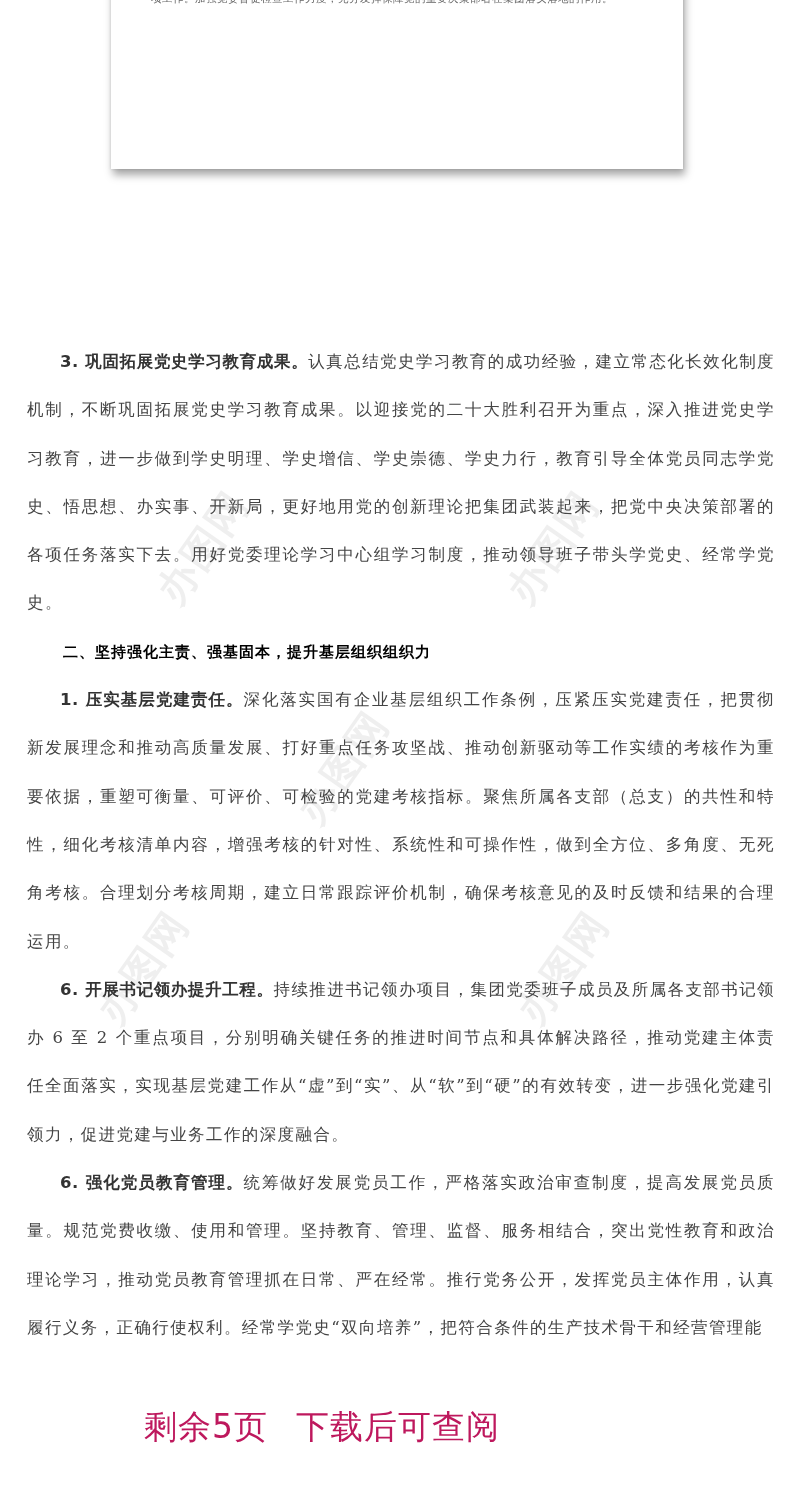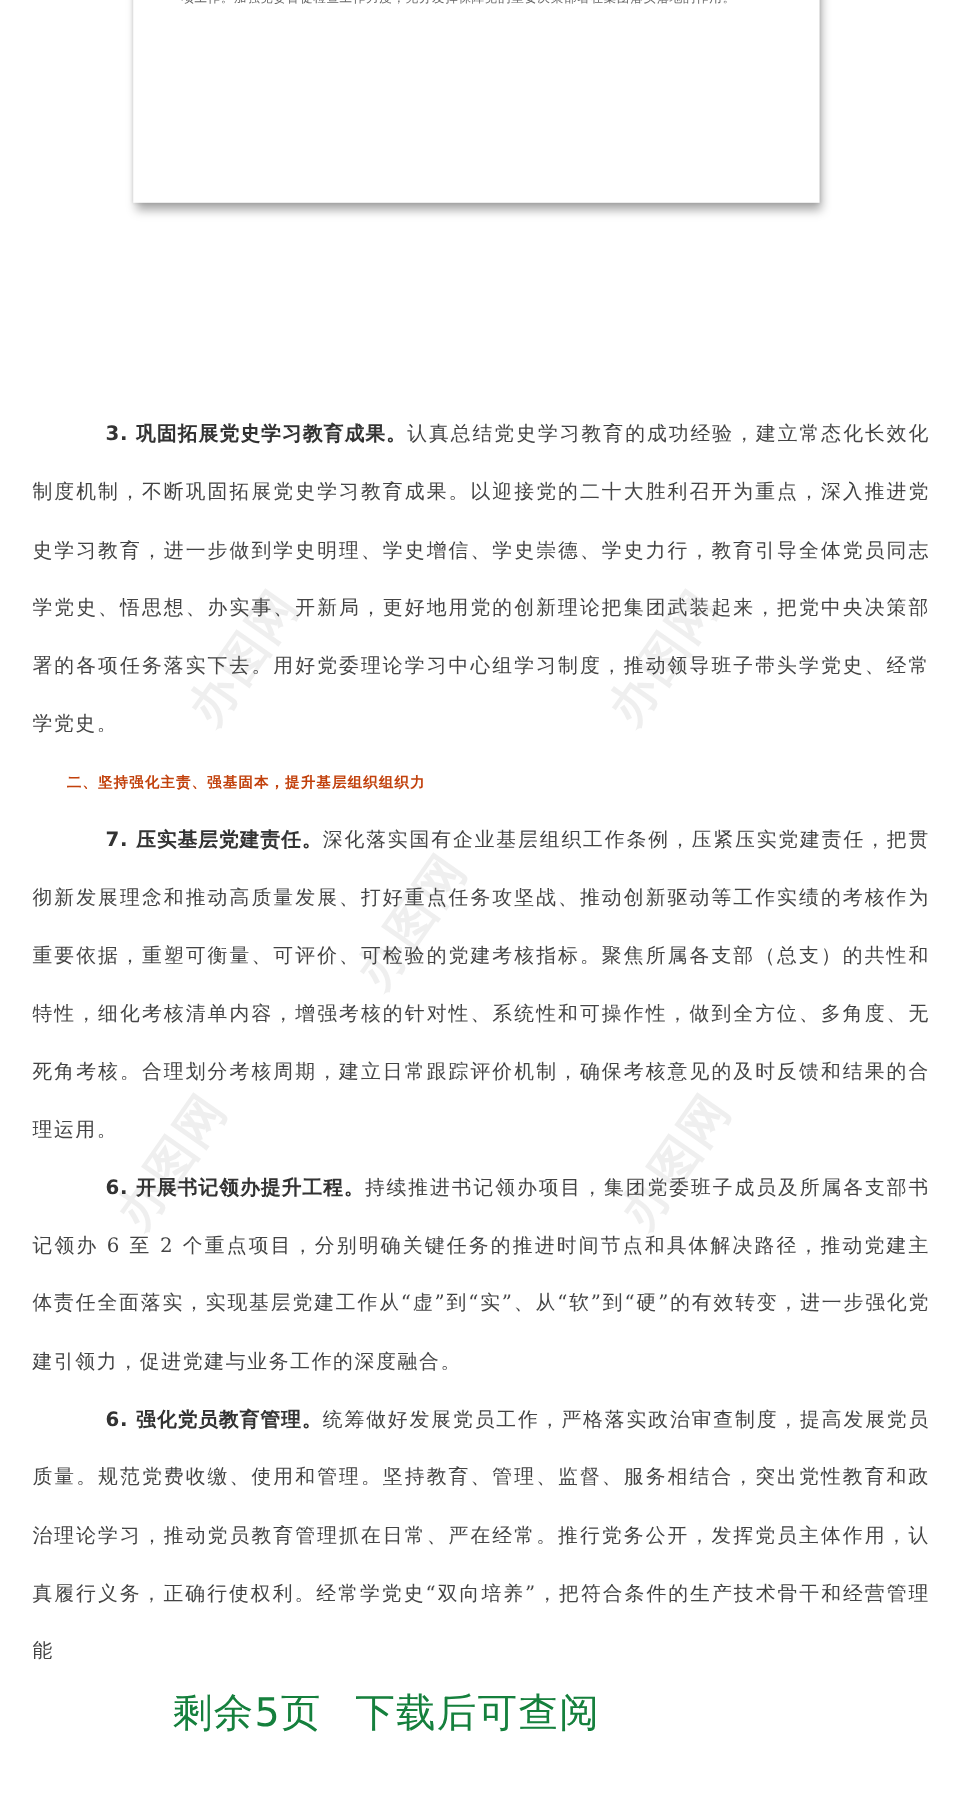--- a/index.html
+++ b/index.html
@@ -11,26 +11,26 @@
     box-shadow: 2px 6px 8px rgba(0,0,0,0.35), 0 0 3px rgba(0,0,0,0.12);
   }
   .preview-card .cut-line {
     position: absolute; left: 40px; top: 12px; width: 500px;
     font-size: 10.5px; color: #666; white-space: nowrap; overflow: hidden;
     letter-spacing: 0.5px;
   }
   .doc { position: absolute; left: 27px; top: 338px; width: 748px; }
   .para { font-size: 16.5px; line-height: 48.3px; margin: 0; text-align: justify;
           text-indent: 2em; color: #444; letter-spacing: 1.4px; }
-  .para b { font-family: "DejaVu Sans", "Liberation Sans", sans-serif; font-weight: bold; color: #333; letter-spacing: 0.6px; margin-left: 28px; }
+  .para b { font-family: "DejaVu Sans", "Liberation Sans", sans-serif; font-weight: bold; color: #333; letter-spacing: 0.6px; }
   .heading { font-family: "DejaVu Sans", "Liberation Sans", sans-serif; font-weight: bold;
-             font-size: 12px; line-height: 48.3px; margin: 0; text-indent: 2.4em; color: #c2410c; letter-spacing: 1px; }
+             font-size: 15px; line-height: 48.3px; margin: 0; text-indent: 2.4em; color: #000000; letter-spacing: 1px; }
   .footer-note {
     position: absolute; left: 0; top: 1405px; width: 644px; text-align: center;
-    font-family: "DejaVu Sans", "Liberation Sans", sans-serif; font-size: 33px; color: #15803d;
+    font-family: "DejaVu Sans", "Liberation Sans", sans-serif; font-size: 33px; color: #be185d;
     letter-spacing: 1px;
   }
   .footer-note span { margin: 0 14px; }
   .watermark {
     position: absolute; font-family: "DejaVu Sans", "Liberation Sans", sans-serif;
     font-size: 40px; color: rgba(180,180,180,0.22); transform: rotate(-55deg);
     pointer-events: none; letter-spacing: 2px; font-weight: bold;
   }
 </style>
 </head>
@@ -42,20 +42,20 @@
 
 <div class="watermark" style="left:140px; top:520px;">办图网</div>
 <div class="watermark" style="left:490px; top:520px;">办图网</div>
 <div class="watermark" style="left:280px; top:740px;">办图网</div>
 <div class="watermark" style="left:80px; top:940px;">办图网</div>
 <div class="watermark" style="left:500px; top:940px;">办图网</div>
 
 <div class="doc">
   <p class="para"><b>3. 巩固拓展党史学习教育成果。</b><span>认真总结党史学习教育的成功经验，建立常态化长效化制度机制，不断巩固拓展党史学习教育成果。以迎接党的二十大胜利召开为重点，深入推进党史学习教育，进一步做到学史明理、学史增信、学史崇德、学史力行，教育引导全体党员同志学党史、悟思想、办实事、开新局，更好地用党的创新理论把集团武装起来，把党中央决策部署的各项任务落实下去。用好党委理论学习中心组学习制度，推动领导班子带头学党史、经常学党史。</span></p>
   <p class="heading">二、坚持强化主责、强基固本，提升基层组织组织力</p>
-  <p class="para"><b>7. 压实基层党建责任。</b><span>深化落实国有企业基层组织工作条例，压紧压实党建责任，把贯彻新发展理念和推动高质量发展、打好重点任务攻坚战、推动创新驱动等工作实绩的考核作为重要依据，重塑可衡量、可评价、可检验的党建考核指标。聚焦所属各支部（总支）的共性和特性，细化考核清单内容，增强考核的针对性、系统性和可操作性，做到全方位、多角度、无死角考核。合理划分考核周期，建立日常跟踪评价机制，确保考核意见的及时反馈和结果的合理运用。</span></p>
+  <p class="para"><b>1. 压实基层党建责任。</b><span>深化落实国有企业基层组织工作条例，压紧压实党建责任，把贯彻新发展理念和推动高质量发展、打好重点任务攻坚战、推动创新驱动等工作实绩的考核作为重要依据，重塑可衡量、可评价、可检验的党建考核指标。聚焦所属各支部（总支）的共性和特性，细化考核清单内容，增强考核的针对性、系统性和可操作性，做到全方位、多角度、无死角考核。合理划分考核周期，建立日常跟踪评价机制，确保考核意见的及时反馈和结果的合理运用。</span></p>
   <p class="para"><b>6. 开展书记领办提升工程。</b><span>持续推进书记领办项目，集团党委班子成员及所属各支部书记领办 6 至 2 个重点项目，分别明确关键任务的推进时间节点和具体解决路径，推动党建主体责任全面落实，实现基层党建工作从“虚”到“实”、从“软”到“硬”的有效转变，进一步强化党建引领力，促进党建与业务工作的深度融合。</span></p>
   <p class="para"><b>6. 强化党员教育管理。</b><span>统筹做好发展党员工作，严格落实政治审查制度，提高发展党员质量。规范党费收缴、使用和管理。坚持教育、管理、监督、服务相结合，突出党性教育和政治理论学习，推动党员教育管理抓在日常、严在经常。推行党务公开，发挥党员主体作用，认真履行义务，正确行使权利。经常学党史“双向培养”，把符合条件的生产技术骨干和经营管理能</span></p>
 </div>
 
 <div class="footer-note">
   <span>剩余5页</span><span>下载后可查阅</span>
 </div>
 
 </body></html>

